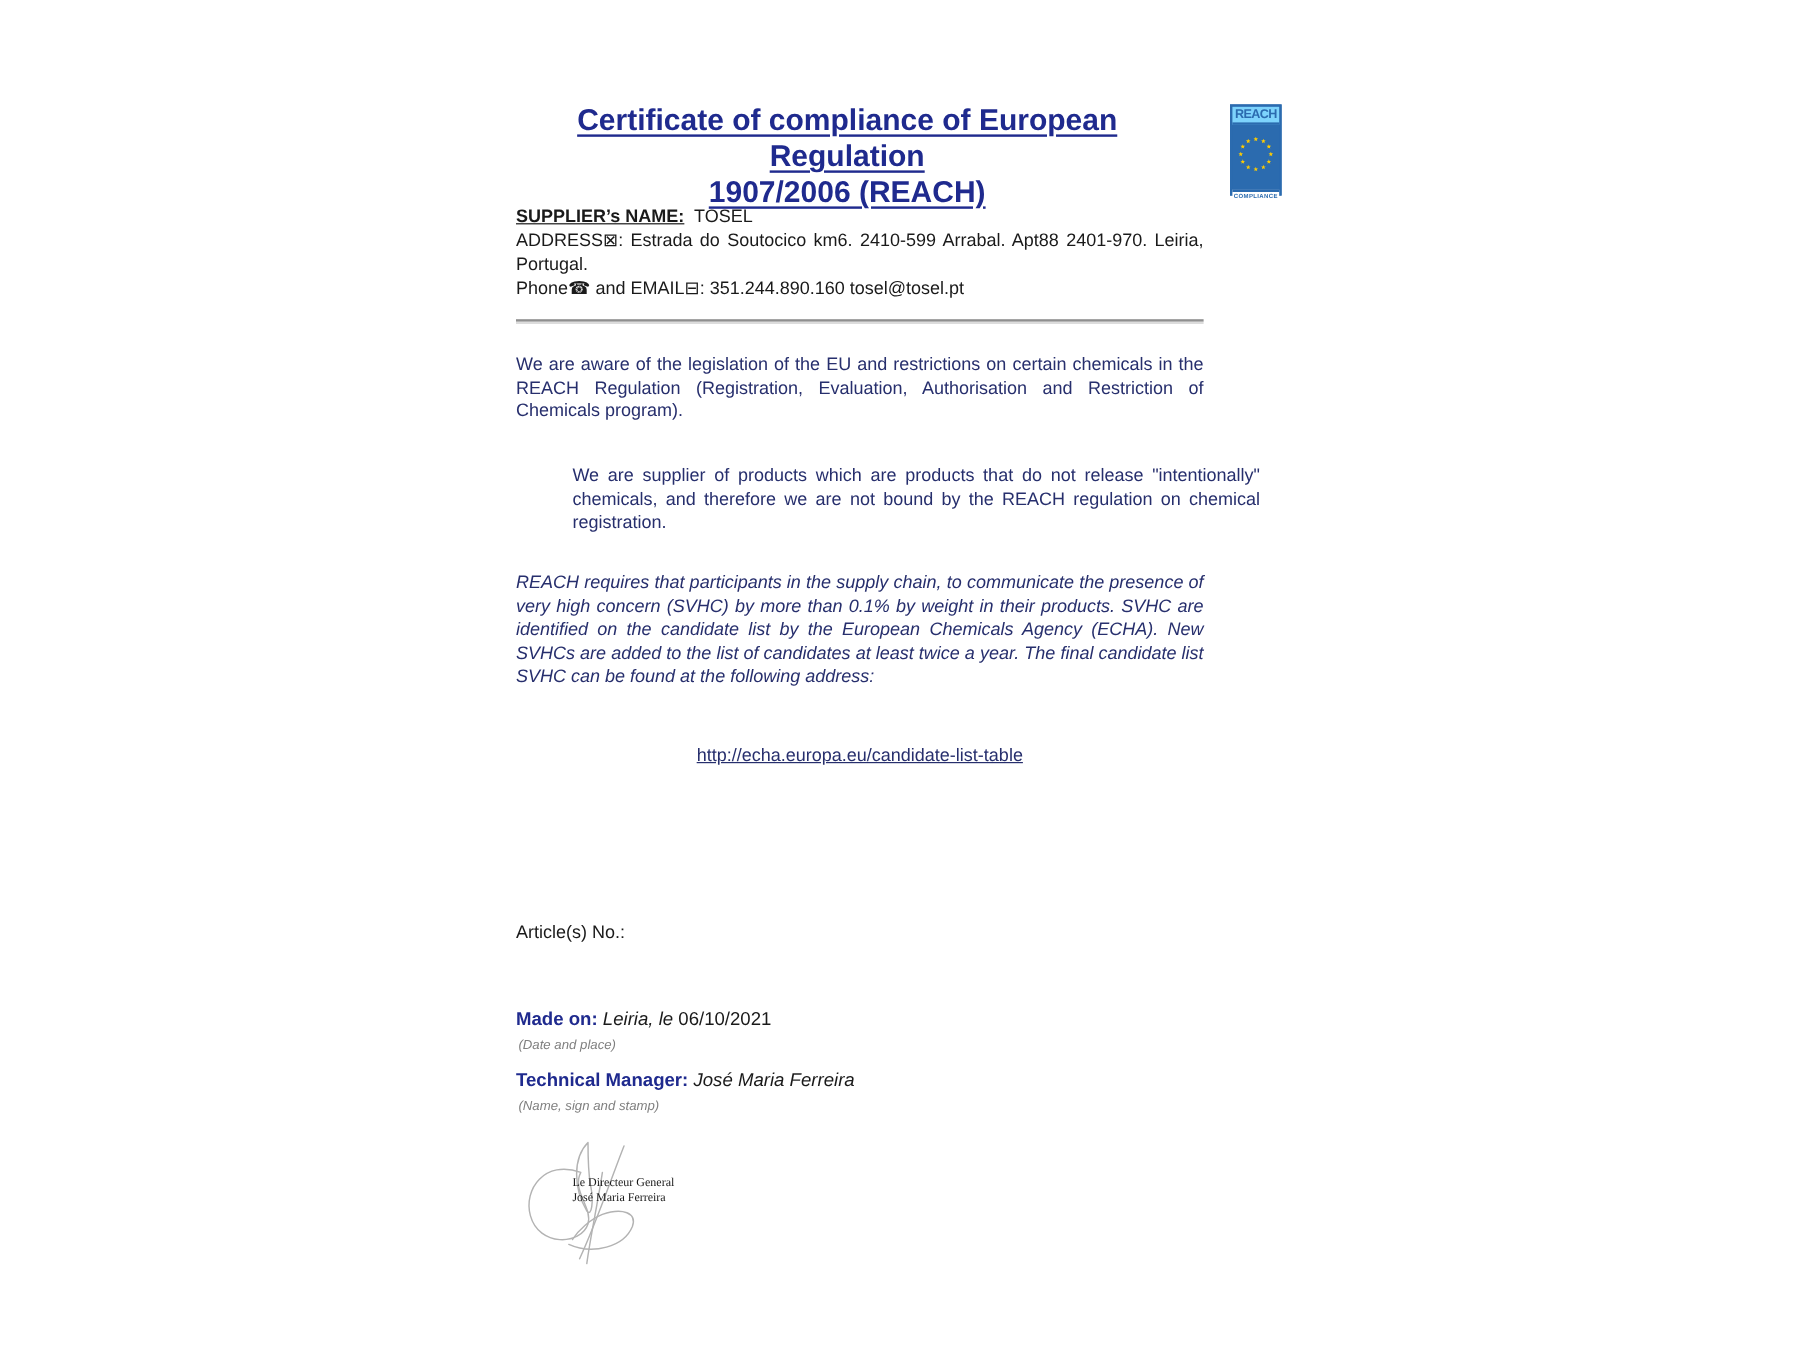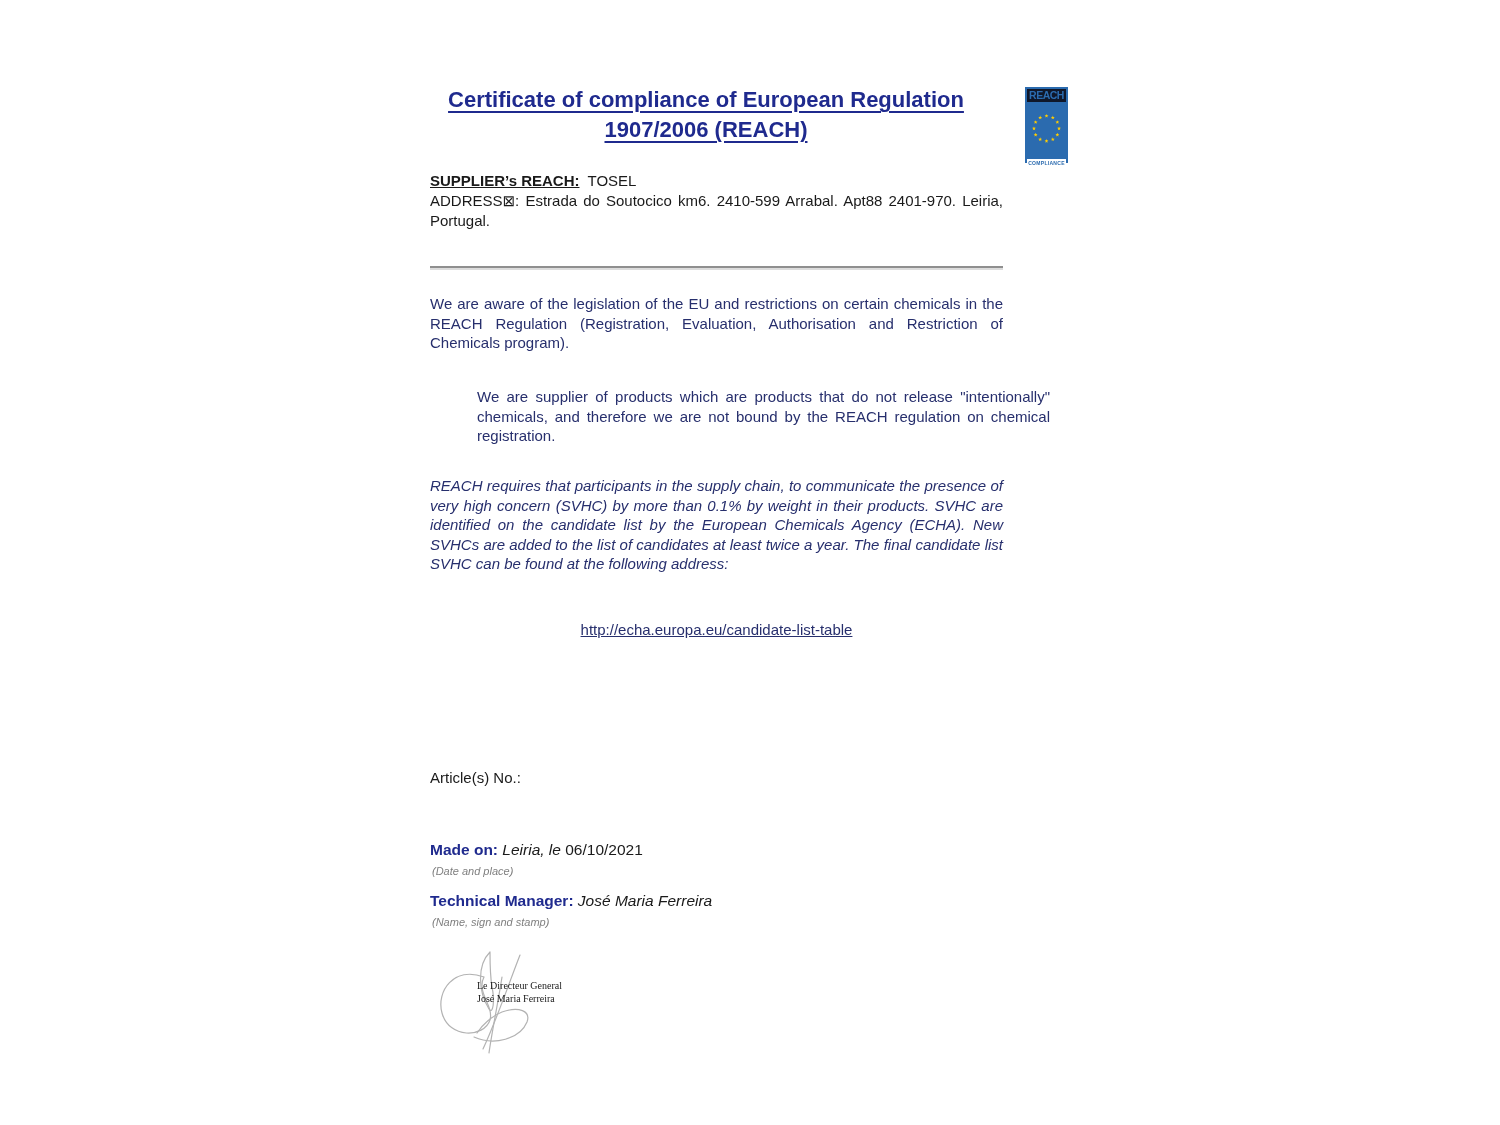--- a/index.html
+++ b/index.html
@@ -11,38 +11,38 @@
     overflow:hidden;
   }
   .doc { position:absolute; left:430px; top:85px; width:573px; height:1000px; }
   .abs { position:absolute; }
 
   
   .title {
     left:0; top:0; width:552px;
     text-align:center;
     color:#1F2A8E;
-    font-size:22px; font-weight:bold; line-height:30px;
+    font-size:25px; font-weight:bold; line-height:30px;
   }
   .title .tline {
     text-decoration:underline;
     text-decoration-thickness:2px;
     text-underline-offset:4px;
   }
 
   
   .logo {
     left:595px; top:2px; width:43px; height:76px;
     border:2px solid #2B6BAF;
     box-sizing:border-box;
     background:#2B6BAF;
     display:flex; flex-direction:column;
   }
   .logo-top {
-    background:#0f172a; color:#2B6BAF;
+    background:#7dd3fc; color:#2B6BAF;
     font-weight:bold; font-size:10.5px; letter-spacing:-0.5px;
     text-align:center; line-height:13px; height:13px;
     border-bottom:2px solid #2B6BAF;
   }
   .logo-mid { flex:1; position:relative; background:#2B6BAF; }
   .logo-bot {
     background:#ffffff; color:#2B6BAF;
     font-weight:bold; font-size:5px; letter-spacing:0.3px;
     text-align:center; line-height:8px; height:8px;
     border-top:2px solid #2B6BAF;
@@ -129,22 +129,23 @@
         <use href="#star" transform="translate(14.2,11.3)"></use>
         <use href="#star" transform="translate(21,9.5)"></use>
         <use href="#star" transform="translate(27.8,11.3)"></use>
         <use href="#star" transform="translate(32.7,16.2)"></use>
       </svg>
     </div>
     <div class="logo-bot">COMPLIANCE</div>
   </div>
 
   <div class="abs supplier">
-    <div><span class="lbl-underline">SUPPLIER’s REACH:</span><span class="bold">&nbsp;</span><span> TOSEL</span></div>
+    <div><span class="lbl-underline">SUPPLIER’s NAME:</span><span class="bold">&nbsp;</span><span> TOSEL</span></div>
     <div class="addr"><span>ADDRESS</span><span>⊠</span><span>: Estrada do Soutocico km6. 2410-599 Arrabal. Apt88 2401-970. Leiria, Portugal.</span></div>
+    <div><span>Phone</span><span>☎</span><span> and EMAIL</span><span>⊟</span><span>: 351.244.890.160 tosel@tosel.pt</span></div>
   </div>
 
   <div class="abs rule"></div>
 
   <div class="abs para p1">We are aware of the legislation of the EU and restrictions on certain chemicals in the REACH Regulation (Registration, Evaluation, Authorisation and Restriction of Chemicals program).</div>
   <div class="abs para p2">We are supplier of products which are products that do not release "intentionally" chemicals, and therefore we are not bound by the REACH regulation on chemical registration.</div>
   <div class="abs para p3">REACH requires that participants in the supply chain, to communicate the presence of very high concern (SVHC) by more than 0.1% by weight in their products. SVHC are identified on the candidate list by the European Chemicals Agency (ECHA). New SVHCs are added to the list of candidates at least twice a year. The final candidate list SVHC can be found at the following address:</div>
 
   <div class="abs url-line">
     <a href="#">http://echa.europa.eu/candidate-list-table</a>

